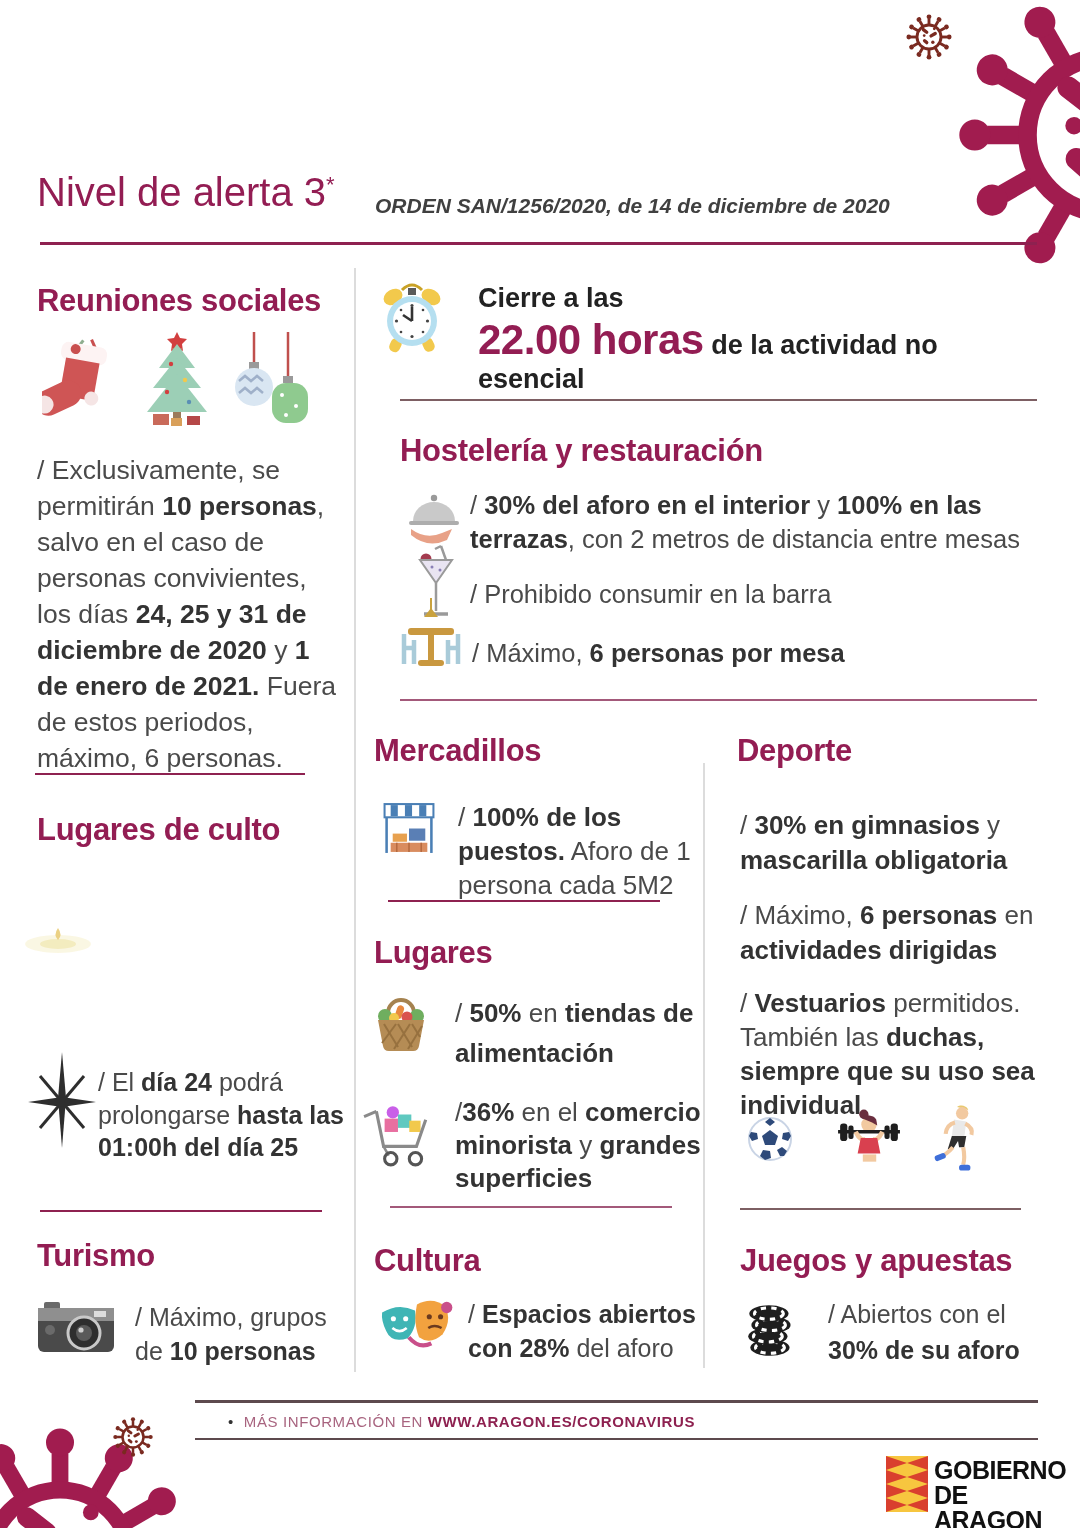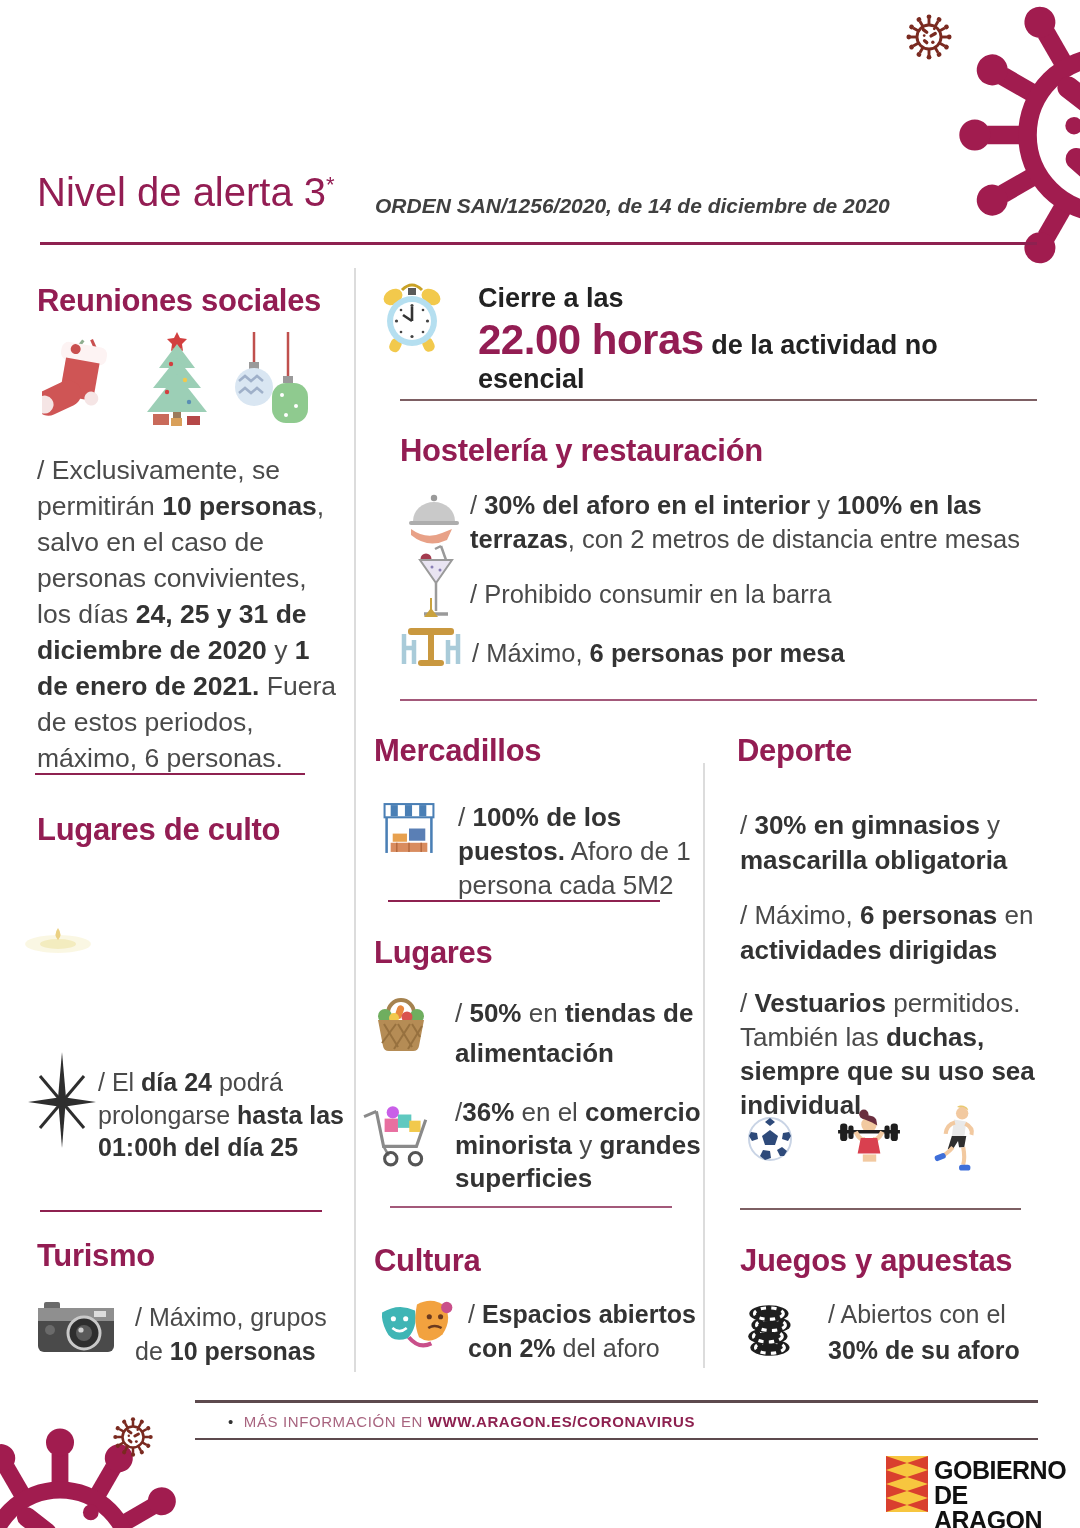--- a/index.html
+++ b/index.html
@@ -280,21 +280,21 @@
     <circle cx="15" cy="20" r="2.5" fill="#fff"></circle>
       <circle cx="27" cy="20" r="2.5" fill="#fff"></circle>
     <path d="M14 29 q7 6 14 0" stroke="#fff" stroke-width="2.5" fill="none"></path>
     <path d="M38 6 q15 -8 28 2 q6 14 -3 27 q-12 11 -23 3 q-6 -15 -2 -32 z" fill="#f2a23f"></path>
     <circle cx="50" cy="18" r="2.5" fill="#6a3a1f"></circle>
       <circle cx="61" cy="18" r="2.5" fill="#6a3a1f"></circle>
     <path d="M49 29 q6 -4 13 0" stroke="#6a3a1f" stroke-width="2.5" fill="none"></path>
     <circle cx="67" cy="9" r="5.5" fill="#c94f8a"></circle>
     <path d="M30 38 q10 12 22 6" stroke="#c94f8a" stroke-width="4" fill="none"></path>
   </svg>
-  <p class="abs rich" style="left:468px;top:1297px;width:240px;font-size:25px;line-height:34px;"><span>/ </span><span class="b">Espacios abiertos con 2%</span><span> del aforo</span></p>
+  <p class="abs rich" style="left:468px;top:1297px;width:240px;font-size:25px;line-height:34px;"><span>/ </span><span class="b">Espacios abiertos con 28%</span><span> del aforo</span></p>
 
   <h2 class="abs sec-title" style="left:737px;top:733px;">Deporte</h2>
   <p class="abs rich" style="left:740px;top:808px;width:295px;line-height:35px;"><span>/ </span><span class="b">30% en gimnasios</span><span> y </span><span class="b">mascarilla obligatoria</span></p>
   <p class="abs rich" style="left:740px;top:898px;width:305px;line-height:35px;"><span>/ Máximo, </span><span class="b">6 personas</span><span> en </span><span class="b">actividades dirigidas</span></p>
   <p class="abs rich" style="left:740px;top:986px;width:310px;line-height:34px;"><span>/ </span><span class="b">Vestuarios</span><span> permitidos. También las </span><span class="b">duchas, siempre que su uso sea individual</span></p>
 
   <svg class="abs" style="left:747px;top:1116px;width:46px;height:46px;" viewBox="0 0 46 46">
     <circle cx="23" cy="23" r="21" fill="#ffffff" stroke="#c9d4e5" stroke-width="2"></circle>
     <path d="M23 14 l8 6 -3 9 h-10 l-3 -9 z" fill="#2e4a7a"></path>
     <path d="M23 2 l5 4 -5 4 -5 -4 z" fill="#2e4a7a"></path>

